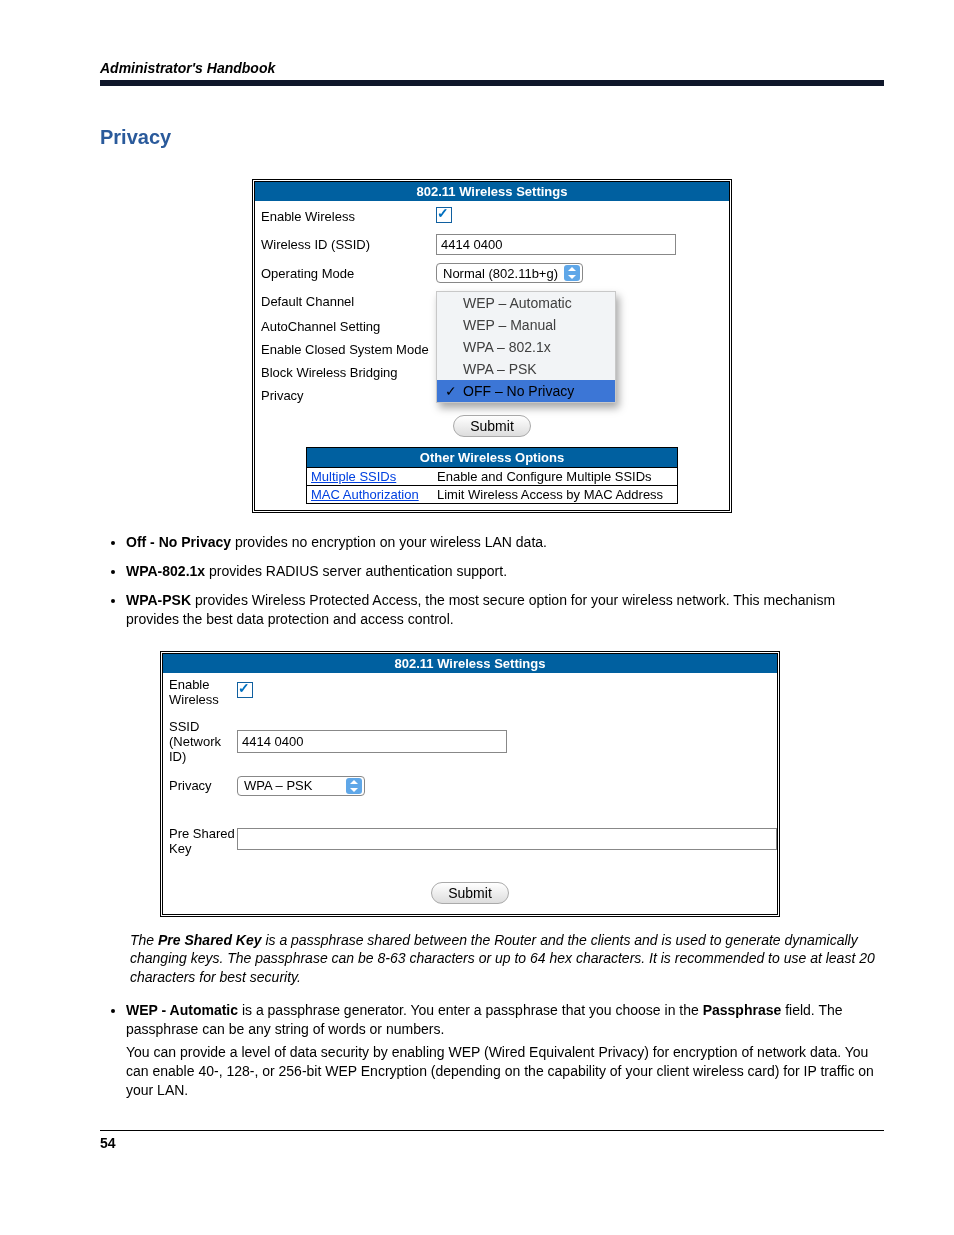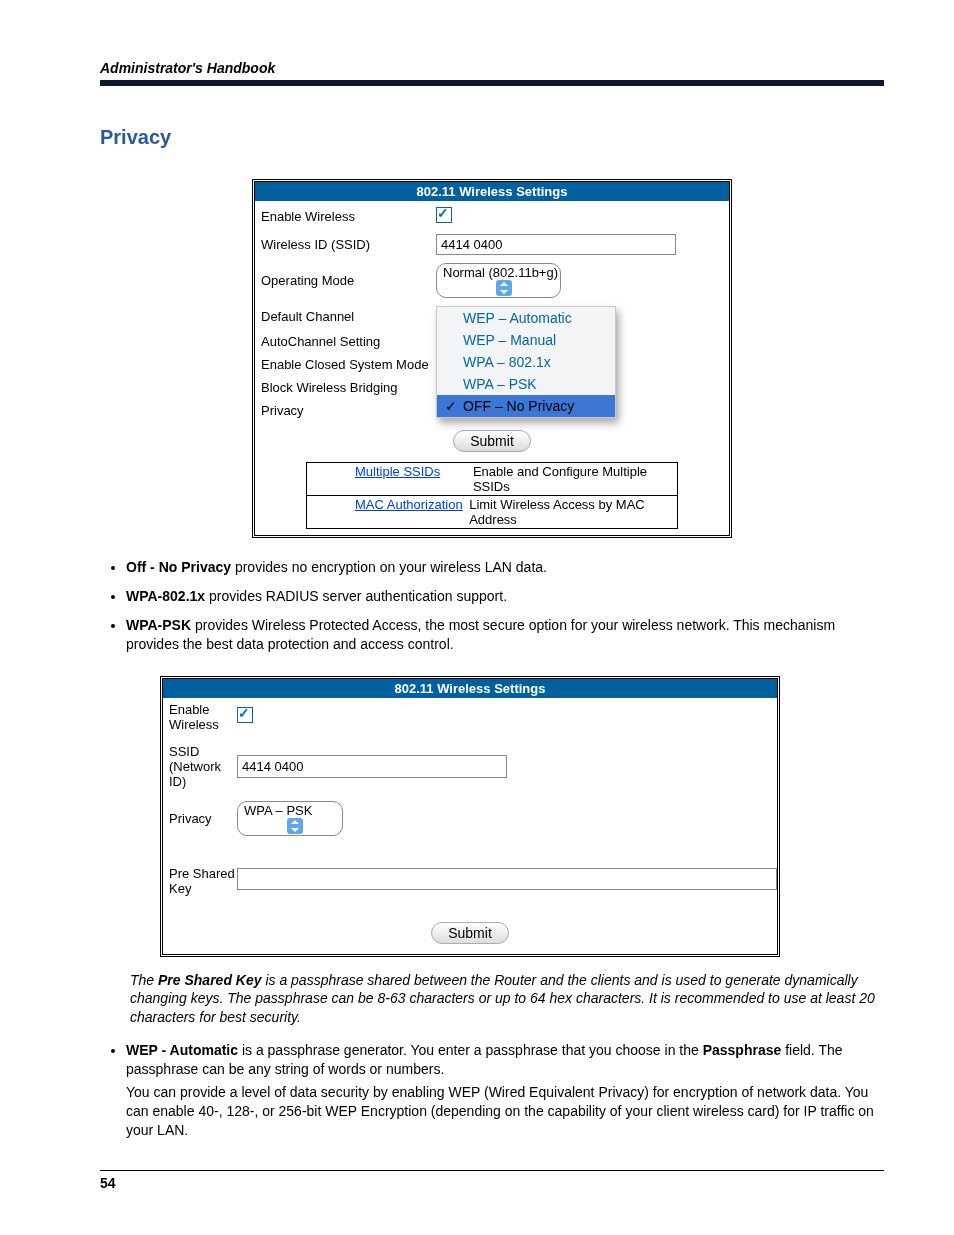--- a/index.html
+++ b/index.html
@@ -55,21 +55,21 @@
   .check {
     width: 14px; height: 14px; border: 1px solid #1060A0; display:inline-block; position:relative; background:#fff;
   }
   .check::after {
     content: "✓"; color:#0070C0; font-weight:bold; position:absolute; top:-3px; left:0px; font-size:14px;
   }
   .txtfield {
     border:1px solid #888; padding:2px 4px; font-size:13px; background:#fff; display:inline-block; min-width:230px;
   }
   .aqua-select {
-    display:inline-flex; align-items:center; border:1px solid #888; border-radius:10px; padding:1px 2px 1px 6px; font-size:13px; background:#fff;flex-direction:column;
+    display:inline-flex; align-items:center; border:1px solid #888; border-radius:4px; padding:1px 2px 1px 6px; font-size:13px; background:#fff;
   }
   .aqua-arrows {
     width:16px; height:16px; background:#5FA7E8; border-radius:3px; margin-left:6px; position:relative;
   }
   .aqua-arrows::before, .aqua-arrows::after {
     content:""; position:absolute; left:4px; width:0; height:0; border-left:4px solid transparent; border-right:4px solid transparent;
   }
   .aqua-arrows::before { top:2px; border-bottom:4px solid #fff; }
   .aqua-arrows::after  { bottom:2px; border-top:4px solid #fff; }
 
@@ -78,35 +78,35 @@
     position:relative;
   }
   .popover {
     position:absolute; top:-4px; left:-6px; width:178px;
     background:#F2F4F6;
     border:1px solid #C8C8C8;
     box-shadow: 3px 5px 8px rgba(0,0,0,0.35);
     font-size:14px;
     z-index:10;
   }
-  .popover .item { padding:3px 8px 3px 26px; color:#0369a1; white-space:nowrap; }
+  .popover .item { padding:3px 8px 3px 26px; color:#404040; white-space:nowrap; }
   .popover .item.sel { background:#3C76D6; color:#000000; position:relative; }
   .popover .item.sel::before { content:"✓"; position:absolute; left:8px; }
 
   .submit-row { text-align:center; padding:6px 0 10px; }
   .aqua-btn {
     display:inline-block; border:1px solid #aaa; border-radius:12px; padding:2px 16px; font-size:14px; background:linear-gradient(#fff,#ddd);
   }
 
   .subtable {
     width: 370px; margin: 0 auto 6px auto; border:1px solid #000; font-size:13px;
   }
   .subtable .bar { border-bottom:1px solid #000; }
   .subrow { display:flex; gap:6px; padding:1px 4px; }
-  .subrow .lnk { color:#0040E0; text-decoration:underline; width:120px;margin-left:44px; }
+  .subrow .lnk { color:#0040E0; text-decoration:underline; width:120px; }
   .subrow.u { border-bottom:1px solid #000; }
 
   
   ul.bullets { margin: 14px 0 22px 26px; padding:0; }
   ul.bullets li { margin-bottom:10px; line-height:1.35; }
 
   
   .panel-wrap2 { width: 620px; margin: 0 auto 14px 60px; }
   .grid2 {
     display:grid; grid-template-columns: 68px 1fr; row-gap:12px; padding:4px 6px 6px 6px; font-size:13px; align-items:center;
@@ -171,20 +171,21 @@
           <div></div>
         <div>Block Wireless Bridging</div>
           <div></div>
         <div>Privacy</div>
           <div></div>
       </div>
       <div class="submit-row">
         <span class="aqua-btn">Submit</span>
       </div>
       <div class="subtable">
+        <div class="bar">Other Wireless Options</div>
         <div class="subrow u">
           <span class="lnk">Multiple SSIDs</span>
           <span>Enable and Configure Multiple SSIDs</span>
         </div>
         <div class="subrow">
           <span class="lnk">MAC Authorization</span>
           <span>Limit Wireless Access by MAC Address</span>
         </div>
       </div>
     </div>

